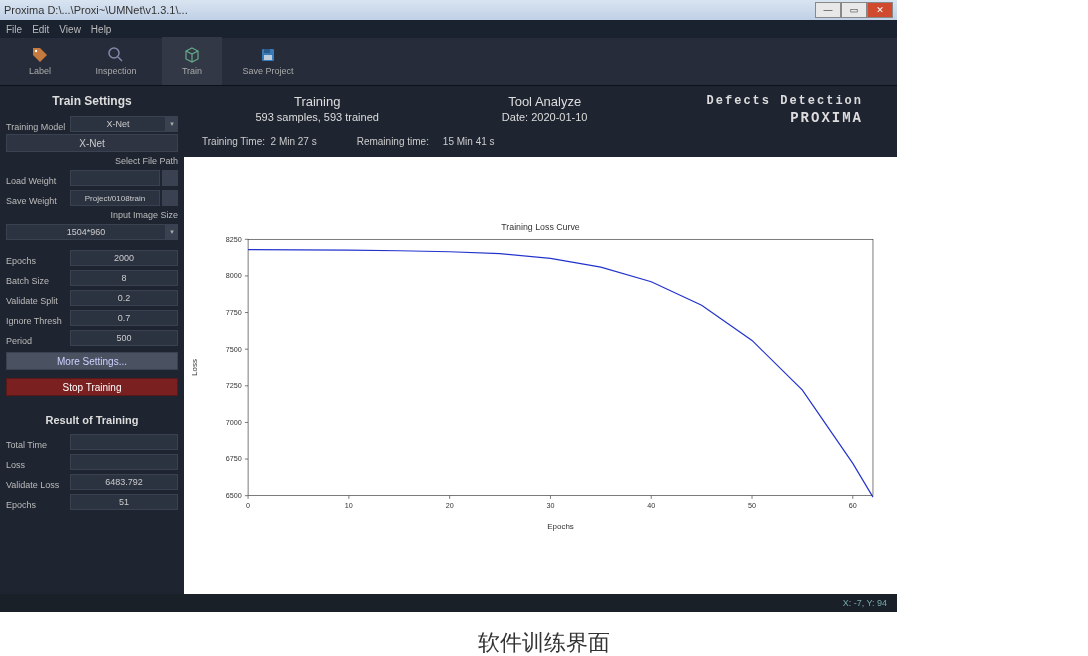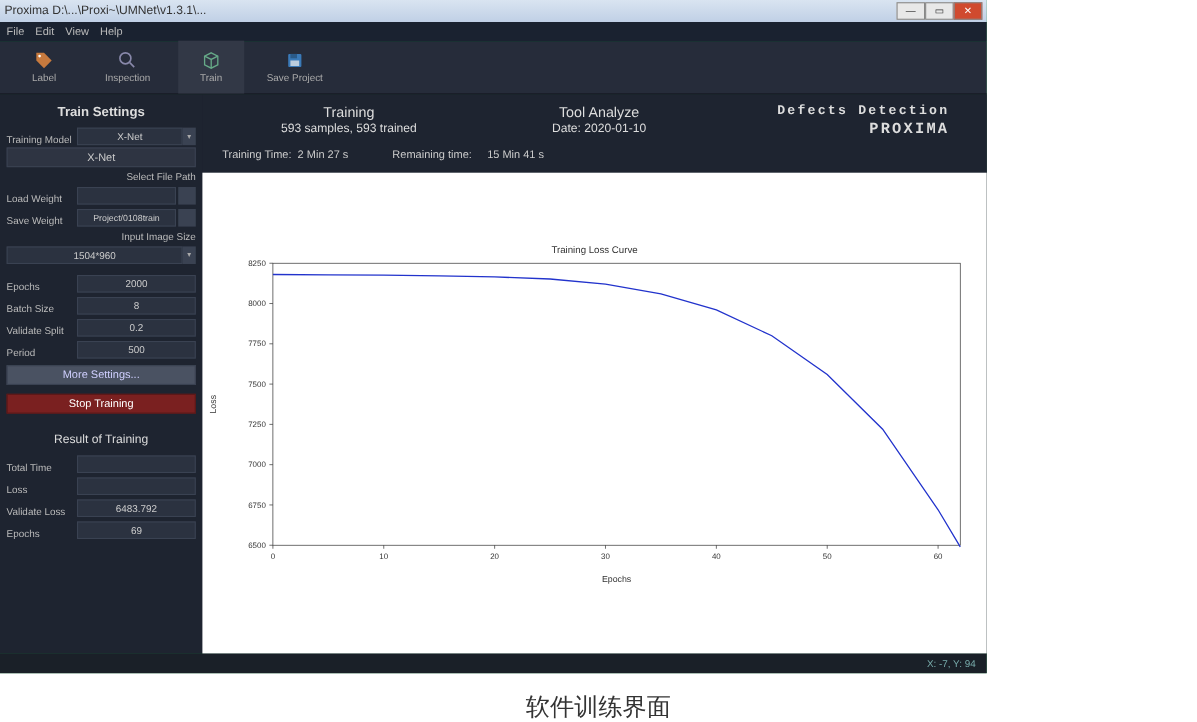--- a/index.html
+++ b/index.html
@@ -147,47 +147,51 @@
       </div>
       <div class="row">
         <span class="lbl">Batch Size</span>
         <span class="val">8</span>
       </div>
       <div class="row">
         <span class="lbl">Validate Split</span>
         <span class="val">0.2</span>
       </div>
       <div class="row">
+        <span class="lbl">Ignore Thresh</span>
+        <span class="val">0.7</span>
+      </div>
+      <div class="row">
         <span class="lbl">Period</span>
         <span class="val">500</span>
       </div>
 
       <div style="height:4px"></div>
       <div class="full-btn more-btn">More Settings...</div>
       <div style="height:4px"></div>
       <div class="full-btn stop-btn">Stop Training</div>
 
       <div style="height:10px"></div>
-      <div class="section-title" style="font-size:11px;font-weight:normal">Result of Training</div>
+      <div class="section-title" style="font-size:11px;font-weight:bold">Result of Training</div>
 
       <div class="row">
         <span class="lbl">Total Time</span>
         <span class="val"></span>
       </div>
       <div class="row">
         <span class="lbl">Loss</span>
         <span class="val"></span>
       </div>
       <div class="row">
         <span class="lbl">Validate Loss</span>
         <span class="val">6483.792</span>
       </div>
       <div class="row">
         <span class="lbl">Epochs</span>
-        <span class="val">69</span>
+        <span class="val">51</span>
       </div>
     </div>
 
     <div class="content">
       <div class="header-area">
         <div class="header-row1">
           <div class="header-col1">
             <div class="t1">Training</div>
             <div class="t2">593 samples, 593 trained</div>
           </div>

